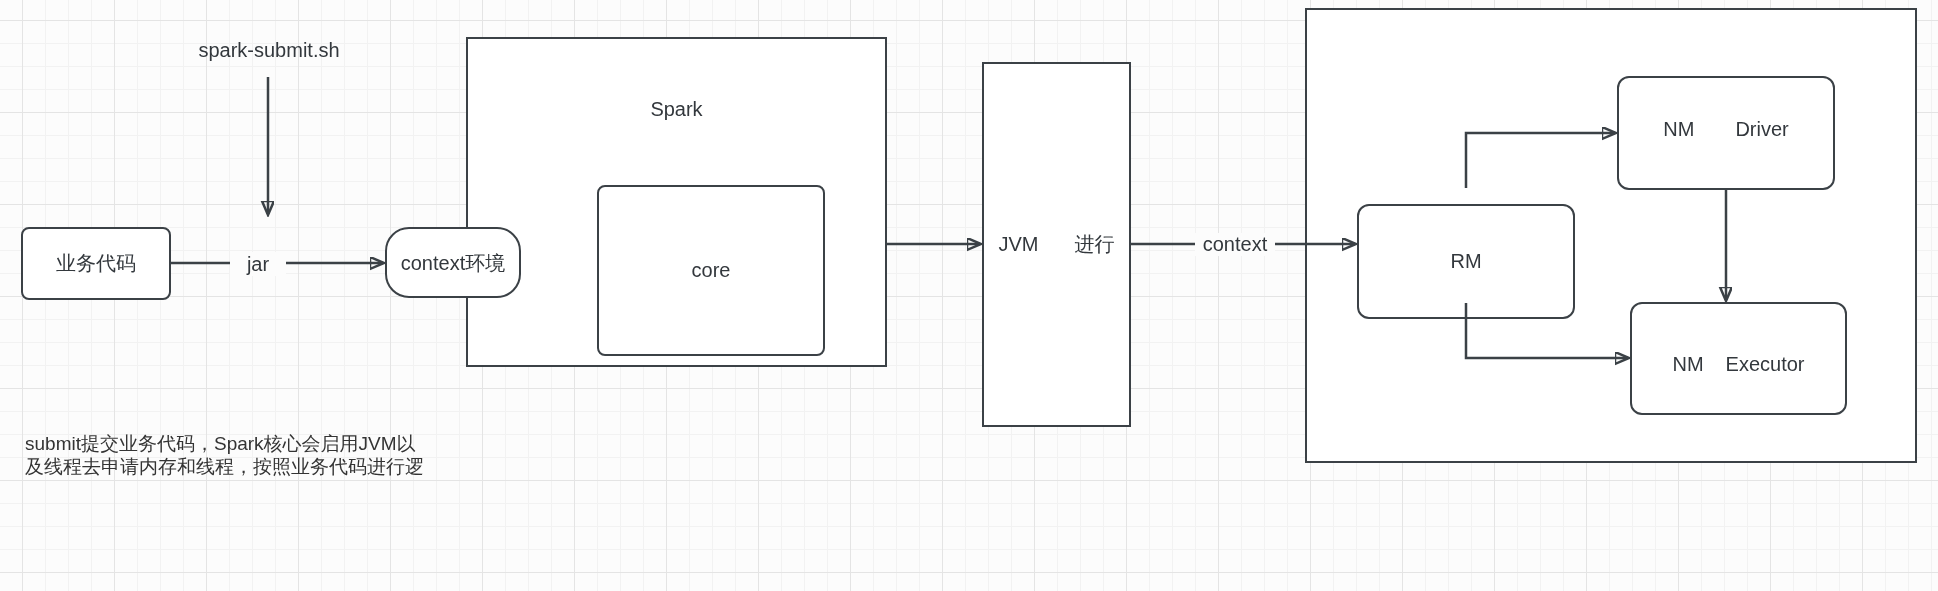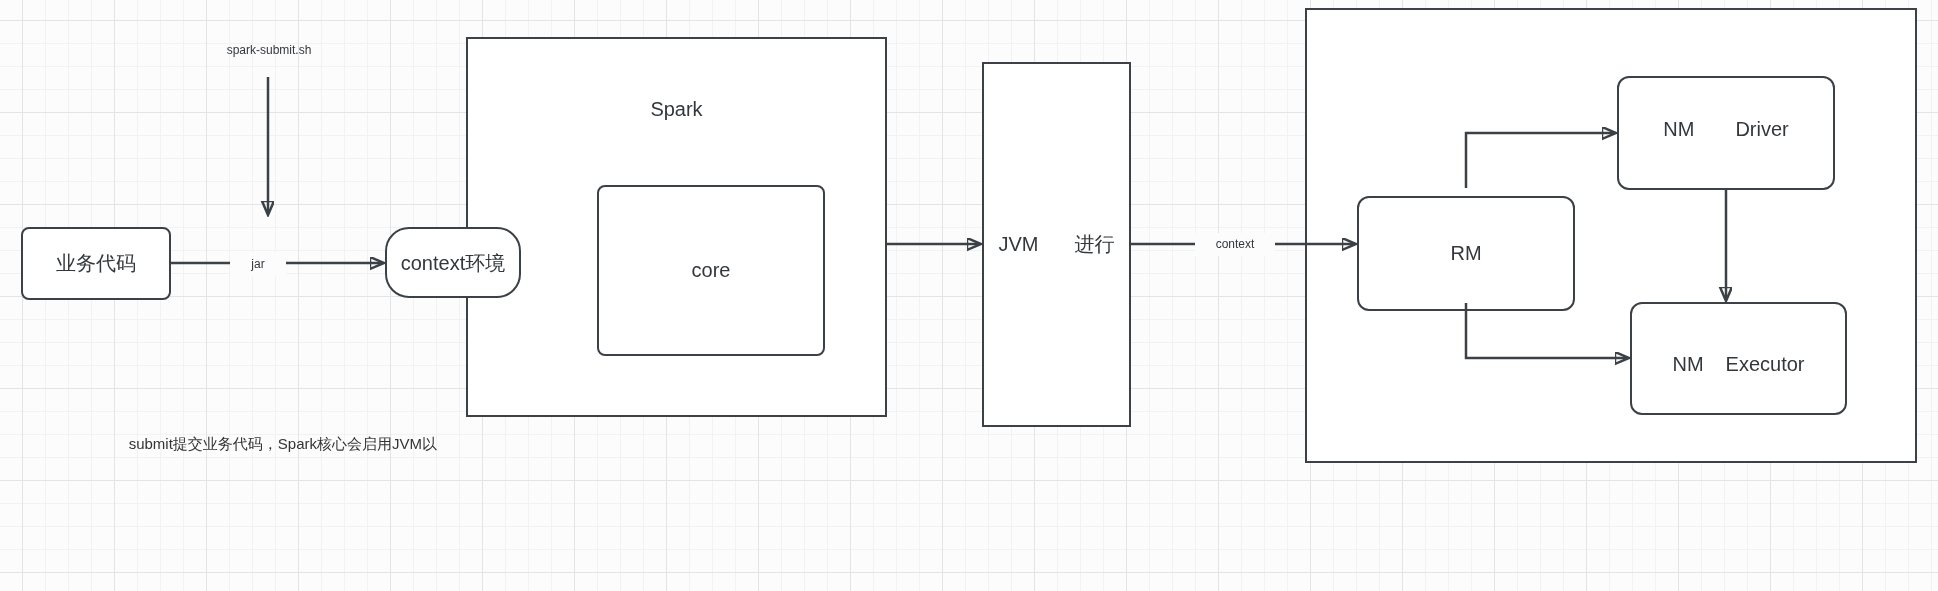--- a/index.html
+++ b/index.html
@@ -31,44 +31,44 @@
     text-align:center;
   }
   .node--container{display:block;background:#ffffff;}
   .twoline{display:flex;align-items:center;justify-content:center;}
   .container-title{
     position:absolute;left:0;right:0;text-align:center;
     font-size:20px;line-height:24px;
   }
   .free-label{
     position:absolute;
-    font-size:12px;line-height:24px;
+    font-size:20px;line-height:24px;
     text-align:center;color:#33383d;
   }
   .edge-label{
     background:#fcfcfc;
     padding:0 2px;
   }
   #connector-layer{
     position:absolute;left:0;top:0;
     pointer-events:none;
   }
   #connector-layer path{fill:none;stroke:#3b4146;stroke-width:2.5;}
   .note{
     position:absolute;left:25px;top:432px;width:412px;
-    font-size:15px;line-height:23px;
-    text-align:right;color:#343434;
+    font-size:19px;line-height:23px;
+    text-align:left;color:#343434;
   }
 </style>
 </head>
 <body>
 
 <div id="canvas">
 
-  <div class="node node--container" style="left:466px;top:37px;width:421px;height:380px;border-radius:0;">
+  <div class="node node--container" style="left:466px;top:37px;width:421px;height:330px;border-radius:0;">
     <span class="container-title" style="top:58px;">Spark</span>
   </div>
 
   <div class="node" style="left:597px;top:185px;width:228px;height:171px;border-radius:8px;">
     <span>core</span>
   </div>
 
   <div class="node" style="left:21px;top:227px;width:150px;height:73px;border-radius:8px;">
     <span>业务代码</span>
   </div>
@@ -82,21 +82,21 @@
 
   <div class="node" style="left:982px;top:62px;width:149px;height:365px;border-radius:0;">
     <span class="twoline" style="line-height:25px;gap:36px;">
       <span>JVM</span>
       <span>进行</span>
     </span>
   </div>
 
   <div class="node node--container" style="left:1305px;top:8px;width:612px;height:455px;border-radius:0;"></div>
 
-  <div class="node" style="left:1357px;top:196px;width:218px;height:115px;border-radius:12px;">
+  <div class="node" style="left:1357px;top:204px;width:218px;height:115px;border-radius:12px;">
     <span>RM</span>
   </div>
 
   <div class="node" style="left:1617px;top:76px;width:218px;height:114px;border-radius:12px;">
     <span class="twoline" style="line-height:24px;gap:41px;transform:translateY(-4px);">
       <span>NM</span>
       <span>Driver</span>
     </span>
   </div>
 
@@ -123,15 +123,16 @@
   </svg>
 
   <div class="free-label" style="left:169px;top:38px;width:200px;">spark-submit.sh</div>
 
   <div class="free-label edge-label" style="left:230px;top:252px;width:52px;">jar</div>
 
   <div class="free-label edge-label" style="left:1195px;top:233px;width:76px;line-height:23px;">context</div>
 
   <div class="note">
     <div>submit提交业务代码，Spark核心会启用JVM以</div>
+    <div>及线程去申请内存和线程，按照业务代码进行逻</div>
   </div>
 
 </div>
 
 </body></html>

